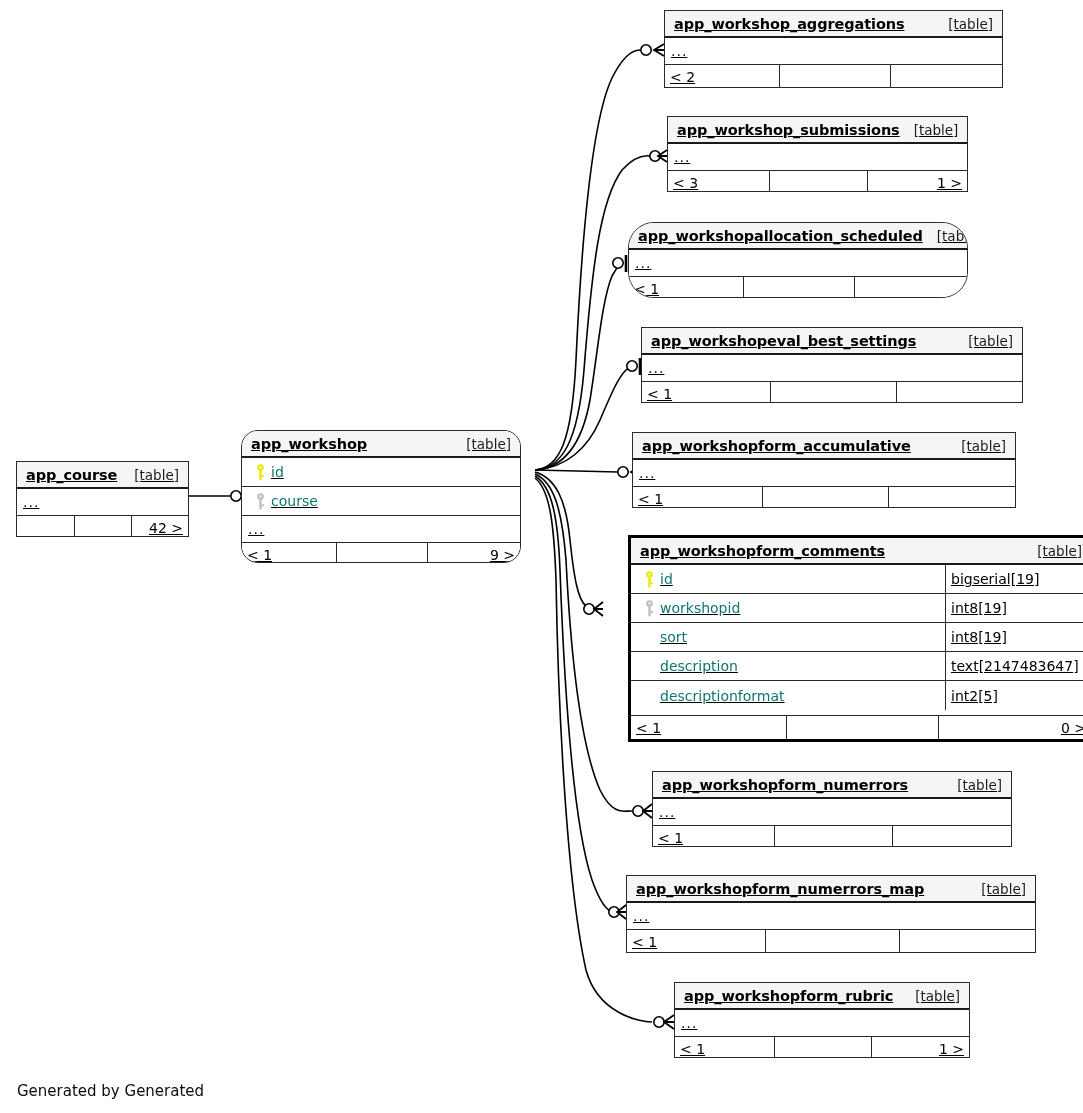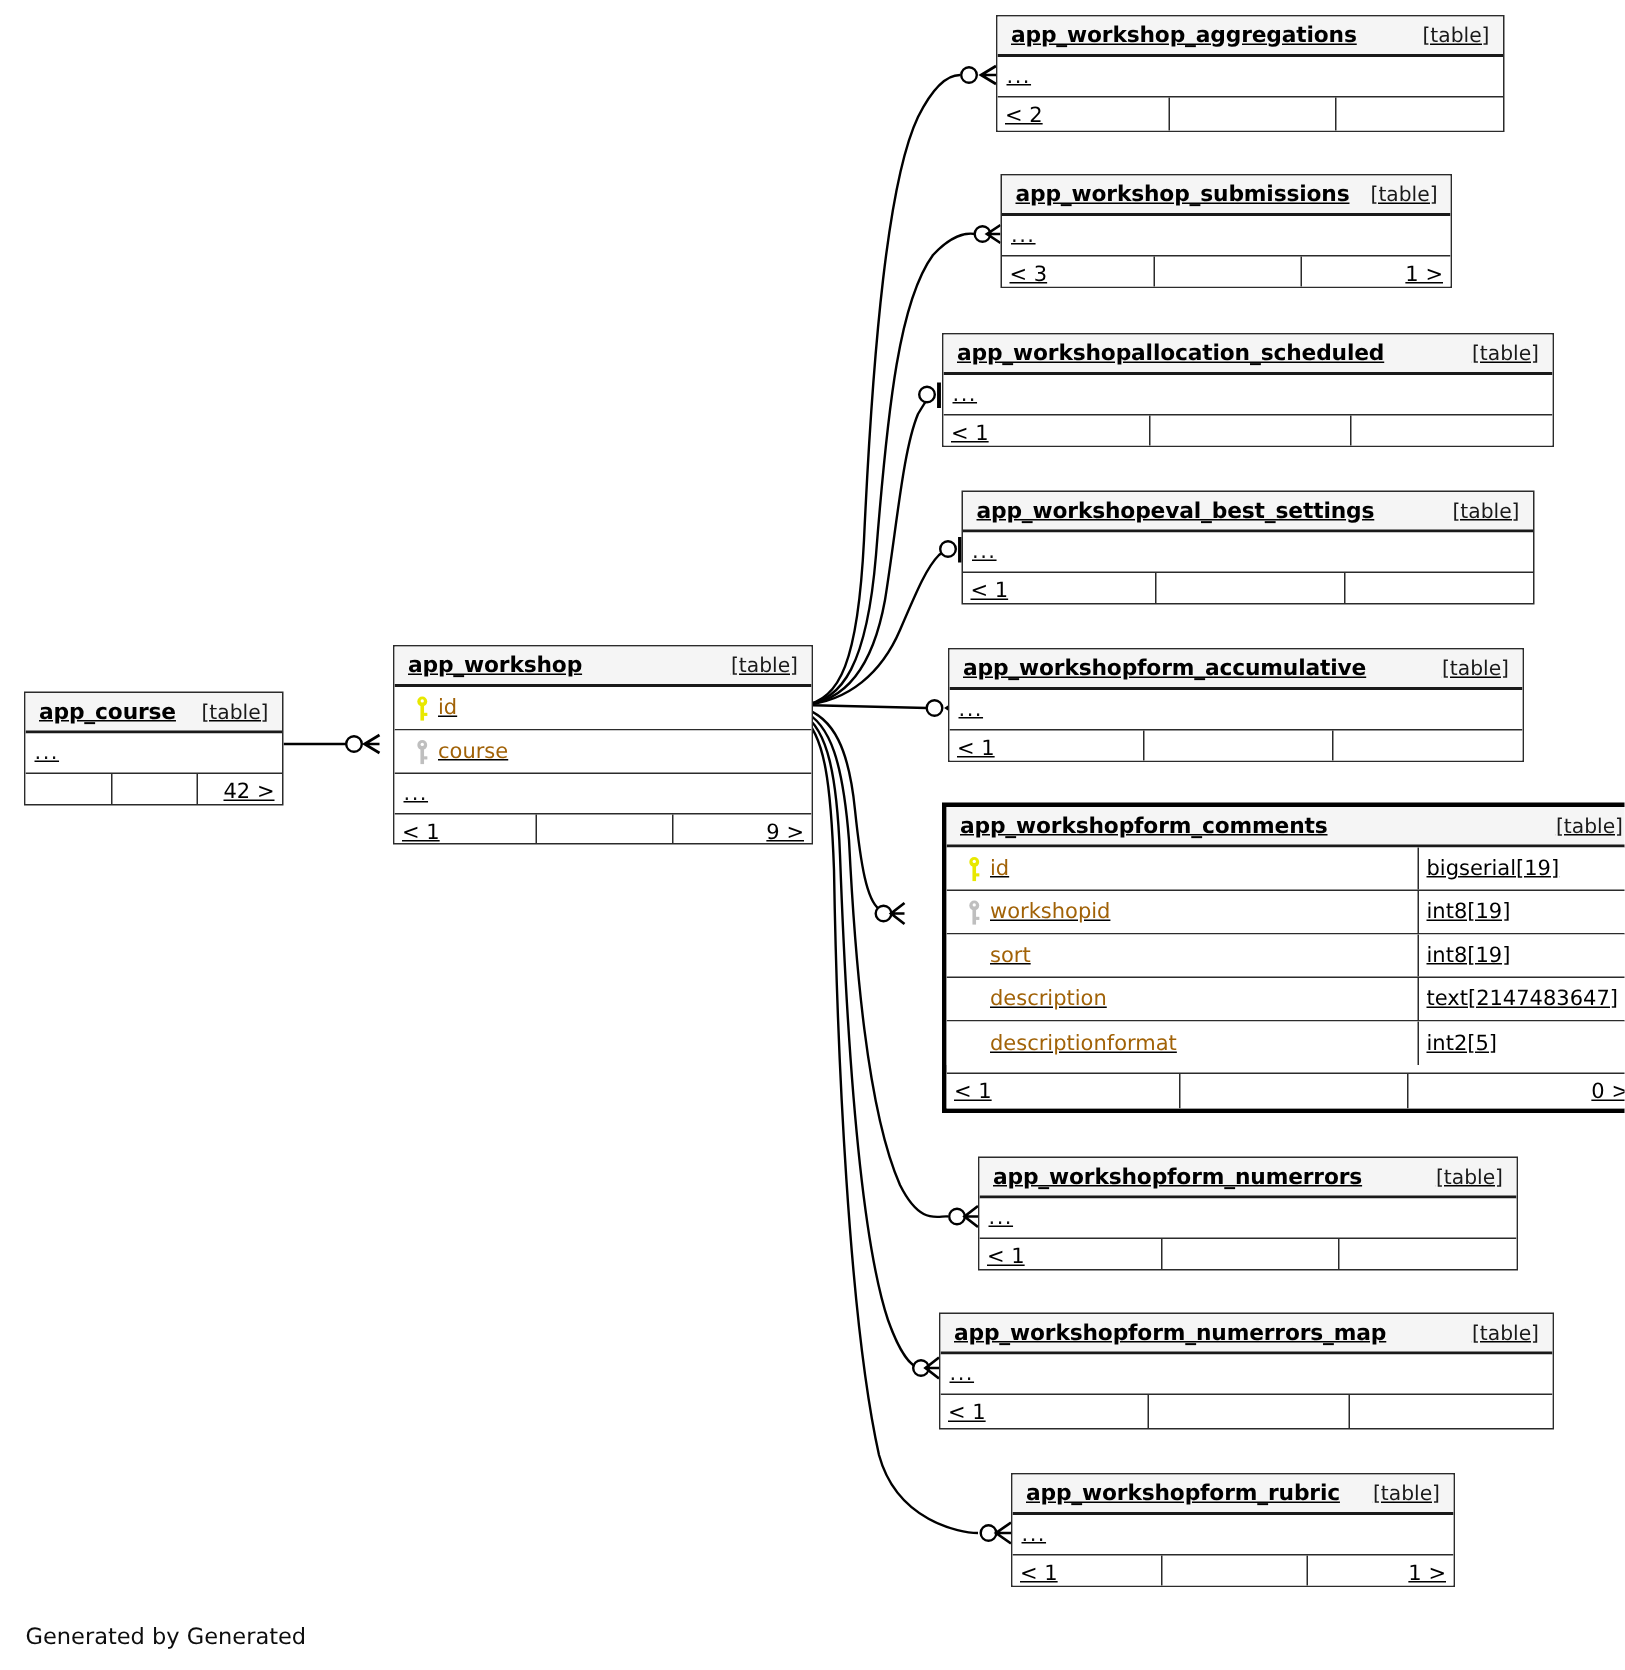--- a/index.html
+++ b/index.html
@@ -87,21 +87,21 @@
     font-size: 14px;
     color: #111;
     letter-spacing: 1px;
   }
   .cell-name {
     flex: 1 1 auto;
     display: flex;
     align-items: center;
     padding-left: 7px;
     font-size: 14px;
-    color: #a16207;
+    color: #0f766e;
     box-sizing: border-box;
     overflow: hidden;
     white-space: nowrap;
   }
   .cell-type {
     flex: none;
     box-sizing: border-box;
     border-left: 1px solid #2b2b2b;
     padding-left: 5px;
     font-size: 14px;
@@ -237,21 +237,21 @@
         </div>
         <div class="tb-rows">
           <div class="tb-row ellipsis">...</div>
         </div>
         <div class="tb-footer">
           <div class="fcell f-left">&lt; 3</div>
           <div class="fcell f-mid"></div>
           <div class="fcell f-right">1 &gt;</div>
         </div>
       </div>
-      <div class="table-box" style="left: 628px; top: 222px; width: 408px; height: 76px;">
+      <div class="table-box" style="left: 628px; top: 222px; width: 340px; height: 76px; border-radius: 26px;">
         <div class="tb-title">
           <span class="tb-title-name">app_workshopallocation_scheduled</span>
           <span class="tb-title-tag">[table]</span>
         </div>
         <div class="tb-rows">
           <div class="tb-row ellipsis">...</div>
         </div>
         <div class="tb-footer">
           <div class="fcell f-left">&lt; 1</div>
           <div class="fcell f-mid"></div>
@@ -387,21 +387,21 @@
         </div>
         <div class="tb-rows">
           <div class="tb-row ellipsis">...</div>
         </div>
         <div class="tb-footer">
           <div class="fcell f-left">&lt; 1</div>
           <div class="fcell f-mid"></div>
           <div class="fcell f-right">1 &gt;</div>
         </div>
       </div>
-      <div class="table-box" style="left: 262px; top: 430px; width: 280px; height: 133px;">
+      <div class="table-box" style="left: 241px; top: 430px; width: 280px; height: 133px; border-radius: 17px;">
         <div class="tb-title">
           <span class="tb-title-name">app_workshop</span>
           <span class="tb-title-tag">[table]</span>
         </div>
         <div class="tb-rows">
           <div class="tb-row">
             <div class="cell-name">
               <span class="keyslot">
                 <svg width="11" height="17" viewBox="0 0 11 17">
                   <g>

